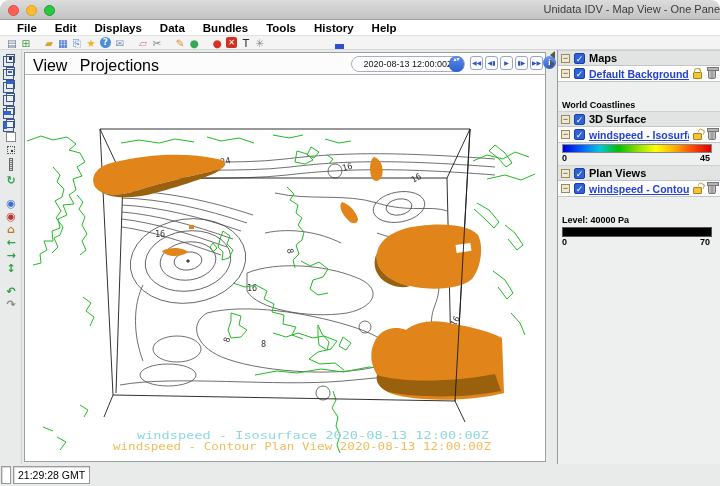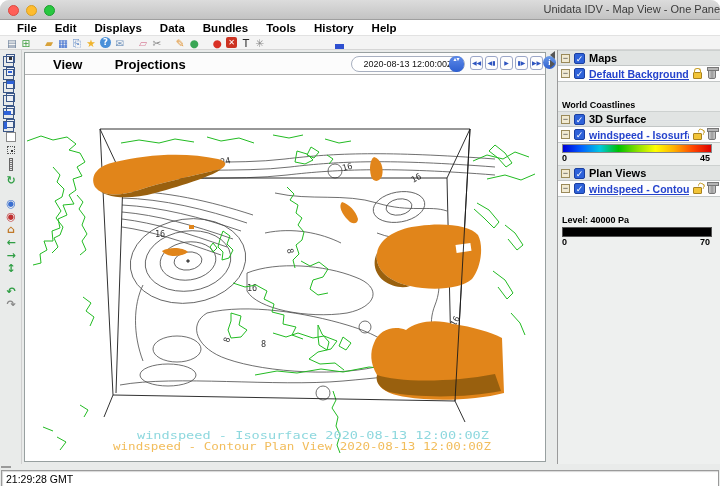--- a/index.html
+++ b/index.html
@@ -47,22 +47,22 @@
   .ruler{width:4px;height:13px;border:1px solid #666;margin:3px auto;
     background:repeating-linear-gradient(#e8e8e8 0 1px,#777 1px 2px);}
   .lt-glyph{display:block;width:22px;text-align:center;font-size:11px;line-height:13px;
     font-family:"DejaVu Sans",sans-serif;cursor:default;font-weight:bold;}
   .lt-gap{height:10px;}
   
   .view-panel{position:absolute;left:24px;top:2px;width:522px;height:410px;background:#fff;
     border:1px solid #98a0a0;}
   .view-menubar{position:absolute;left:0;top:0;right:0;height:22px;background:#fcfcfc;
     border-bottom:1px solid #b3b3b3;}
-  .vm-item{display:inline-block;font-size:13px;font-weight:700;color:#000;padding:4px 0 0 0;
-    margin-left:28px;cursor:default;}
+  .vm-item{display:inline-block;font-size:16px;font-weight:400;color:#000;padding:4px 0 0 0;
+    margin-left:8px;cursor:default;}
   .time-combo{position:absolute;left:326px;top:3px;width:114px;height:16px;background:#fff;
     border:1px solid #a8b0c0;border-radius:8px;font-size:9px;line-height:14px;text-align:center;
     color:#111;}
   .time-spinner{position:absolute;right:0px;top:-1px;width:15px;height:16px;background:linear-gradient(#5d8ae8,#2e5fd0);
     border-radius:7px;color:#fff;font-size:6px;line-height:7px;text-align:center;}
   .pb-btn{position:absolute;top:3px;width:13px;height:14px;background:#fdfdfd;border:1px solid #9aa6c8;
     border-radius:3px;color:#2e55c0;font-size:6px;line-height:12px;text-align:center;cursor:default;
     font-family:"DejaVu Sans",sans-serif;}
   .info-btn{position:absolute;top:3px;left:518px;width:13px;height:13px;border-radius:50%;
     background:linear-gradient(#6a9ae8,#2e5fd0);color:#fff;font-size:9px;line-height:13px;
@@ -105,21 +105,21 @@
     background:#b5b5b5;border:1px solid #777;}
   .sub-row{padding:18px 0 1px 4px;font-size:9px;font-weight:bold;color:#000;background:#eef0ef;}
   .bar-wrap{padding:1px 0 0 4px;background:#eef0ef;}
   .rainbow-bar{width:150px;height:9px;border:1px solid #888;
     background:linear-gradient(90deg,#0000d8,#0060ff,#00c8e0,#00c000,#88e000,#ffff00,#ffb000,#ff4800,#dd0000);}
   .black-bar{width:150px;height:10px;border:1px solid #555;background:#000;}
   .bar-labels{width:152px;display:flex;justify-content:space-between;font-size:9px;
     font-weight:bold;padding:0 0 2px 4px;background:#eef0ef;}
   
   .statusbar{position:absolute;left:0;top:464px;width:720px;height:22px;background:#e9ebea;
-    display:flex;align-items:stretch;padding:2px 1px 2px 1px;gap:2px;flex-direction:column;}
+    display:flex;align-items:stretch;padding:2px 1px 2px 1px;gap:2px;}
   .sb-box{background:#fff;border:1px solid #9a9a9a;box-shadow:inset 1px 1px 1px #d8d8d8;
     font-size:10.5px;line-height:16px;color:#000;padding:0 4px;white-space:pre;}
   .sb-mini{width:10px;flex:none;}
   .sb-clock{flex:none;}
   .sb-pos{flex:1;}
 </style>
 </head>
 <body>
 
 <div class="window">

